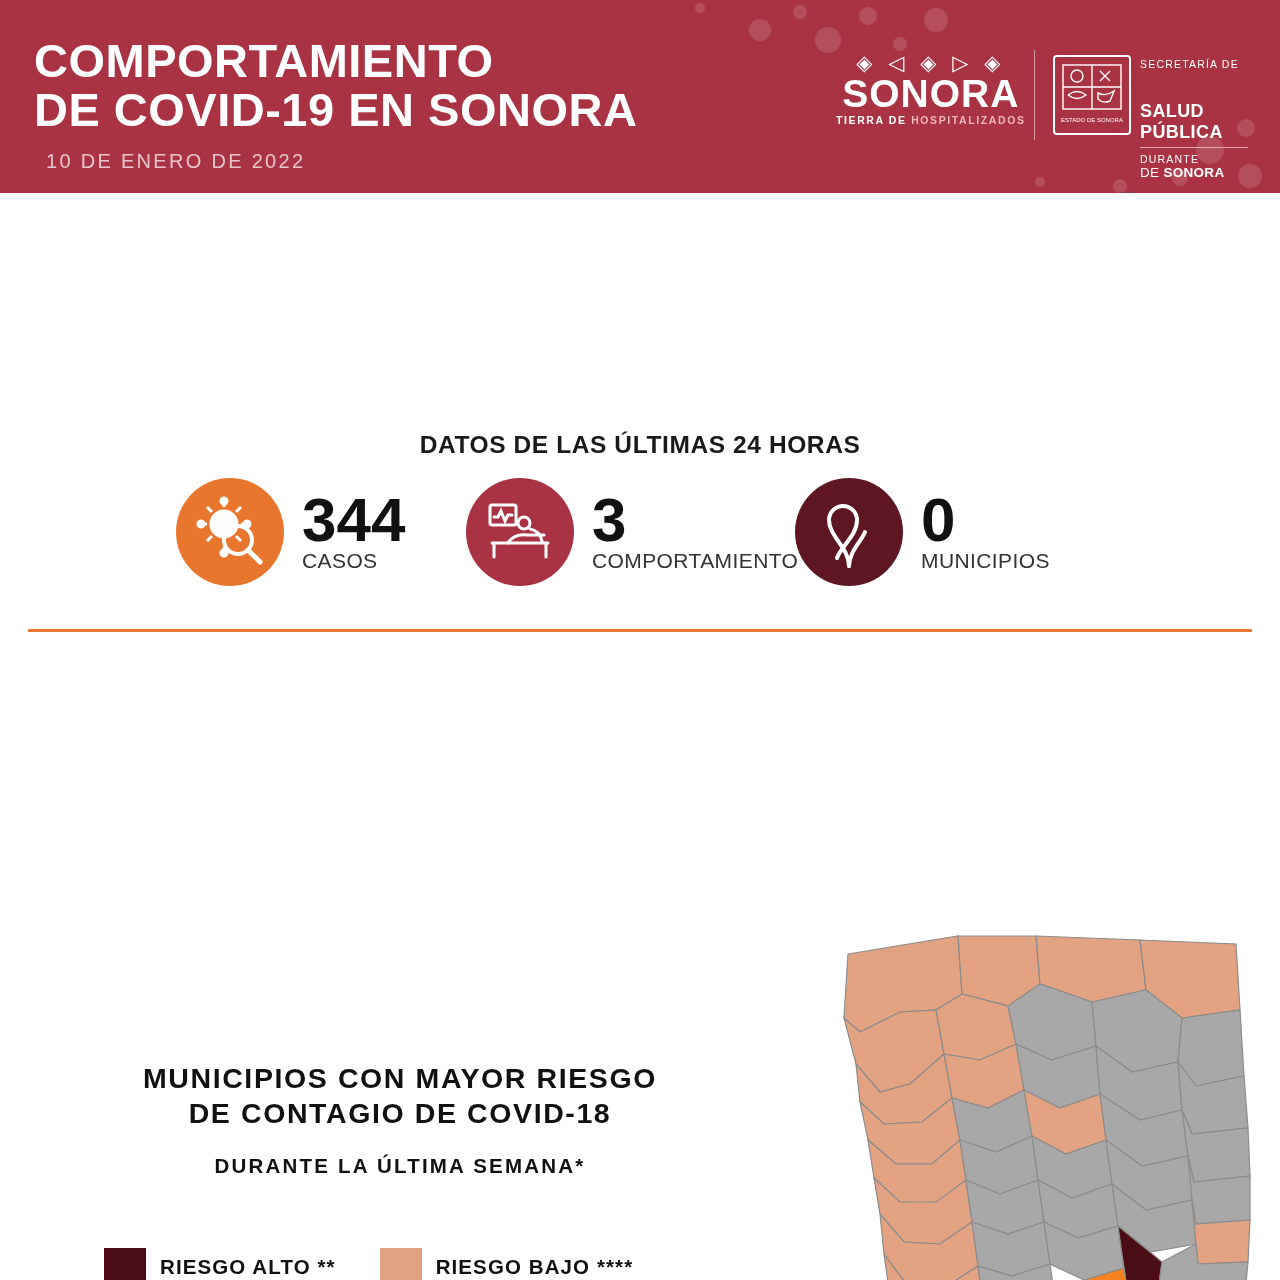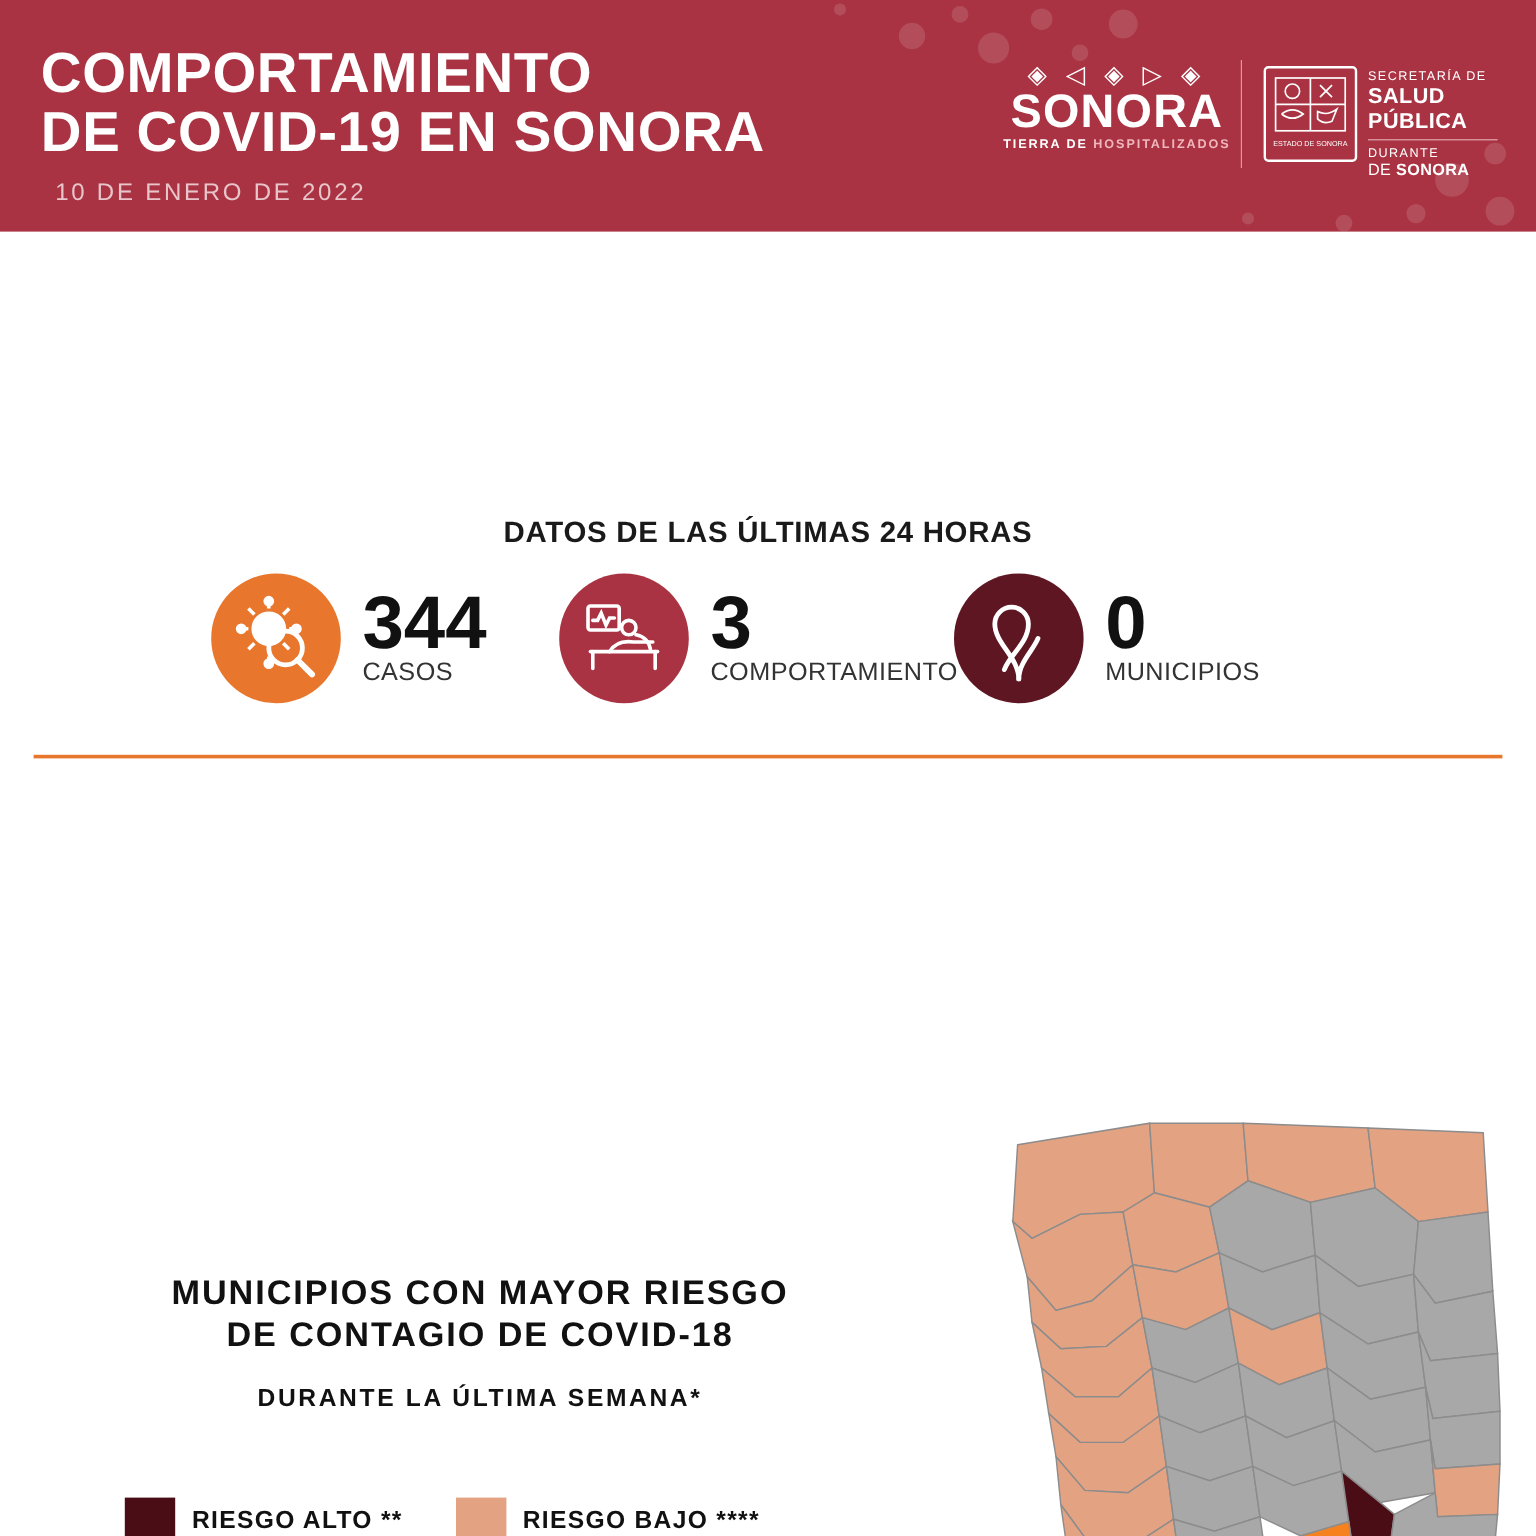--- a/index.html
+++ b/index.html
@@ -49,21 +49,21 @@
     width:78px; height:80px;
     border:2px solid #fff; border-radius:4px;
     display:flex; align-items:center; justify-content:center;
   }
   .seal-inner { width:64px; height:66px; }
   .brand-salud {
     position:absolute; left:1140px; top:58px;
     color:#fff;
   }
   .brand-salud .l1 { font-size:10.5px; letter-spacing:1.2px; }
-  .brand-salud .l2 { font-size:18px; font-weight:bold; letter-spacing:0.4px; }
+  .brand-salud .l2 { font-size:18px; font-weight:bold; letter-spacing:0.4px;margin-top:31px; }
   .brand-salud .rule { width:108px; height:1px; background:#e2a9b0; margin:4px 0 5px; }
   .brand-salud .l3 { font-size:10.5px; letter-spacing:1.2px; }
   .brand-salud .l4 { font-size:13.5px; letter-spacing:0.3px; }
   .brand-salud .l4 b { font-weight:bold; }
 
   
   .section24 { position:relative; width:1280px; height:243px; }
   .s24-title {
     position:absolute; top:238px; left:0; width:1280px;
     text-align:center; font-size:24.5px; font-weight:bold;

